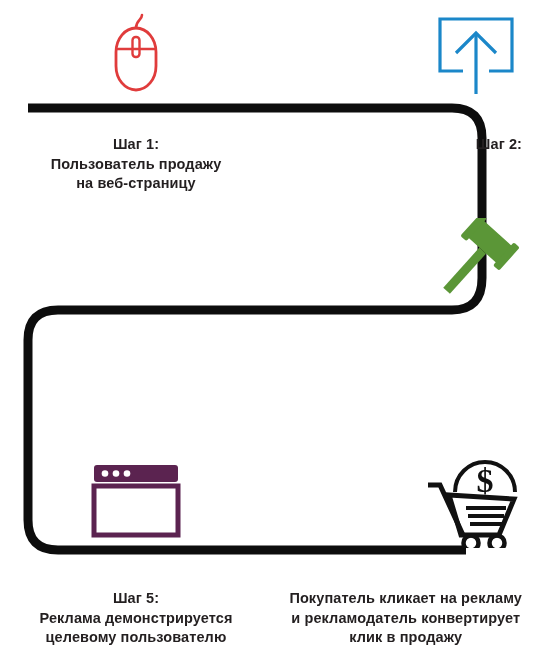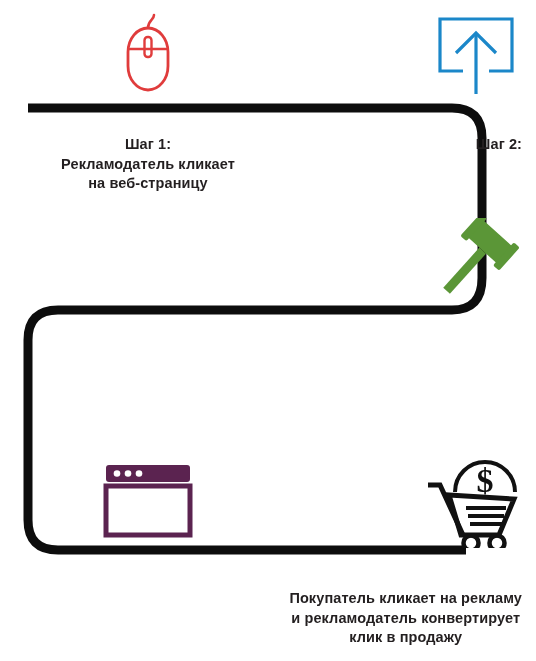--- a/index.html
+++ b/index.html
@@ -51,21 +51,21 @@
     font-size: 14.5px;
     line-height: 1.33;
     letter-spacing: 0.1px;
     white-space: pre-line;
   }
   .caption .title {
     display: block;
   }
 
   
-  .col-left  { left: 23px; }
+  .col-left  { left: 11px; }
   .col-right { left: 272px; align-items: flex-end; }
 
   .row1 { top: 5px; }
   .row2 { top: 212px; }
   .row3 { top: 450px; }
 
   
   .row1 .icon-box { height: 95px; }
   .row1 .caption  { padding-top: 16px; }
   .row2 .icon-box { height: 100px; }
@@ -86,21 +86,21 @@
   <div class="step col-left row1">
     <div class="icon-box">
       <svg width="56" height="82" viewBox="0 0 56 82" aria-hidden="true">
         <path d="M28 16 C28 8 34 8 34 3" fill="none" stroke="#e03c3c" stroke-width="2.6" stroke-linecap="round"></path>
         <rect x="8" y="16" width="40" height="62" rx="20" ry="24" fill="none" stroke="#e03c3c" stroke-width="2.8"></rect>
         <line x1="8" y1="37" x2="48" y2="37" stroke="#e03c3c" stroke-width="2.4"></line>
         <rect x="24.5" y="25" width="7" height="20" rx="3.2" fill="none" stroke="#e03c3c" stroke-width="2.4"></rect>
       </svg>
     </div>
     <div class="caption">
-      <span class="title">Шаг 1:</span><span>Рекламодатель кликает
+      <span class="title">Шаг 1:</span><span>Пользователь продажу
 на веб-страницу</span>
     </div>
   </div>
 
   <div class="step col-right row1">
     <div class="icon-box">
       <svg width="92" height="88" viewBox="0 0 92 88" aria-hidden="true">
         <path d="M33 62 L10 62 L10 10 L82 10 L82 62 L59 62" fill="none" stroke="#1b87c9" stroke-width="3.2" stroke-linejoin="miter"></path>
         <line x1="46" y1="24" x2="46" y2="85" stroke="#1b87c9" stroke-width="3.2"></line>
         <polyline points="26,44 46,24 66,44" fill="none" stroke="#1b87c9" stroke-width="3.2" stroke-linecap="butt" stroke-linejoin="miter"></polyline>
@@ -128,20 +128,24 @@
   <div class="step col-left row3">
     <div class="icon-box">
       <svg width="96" height="80" viewBox="0 0 96 80" aria-hidden="true">
         <rect x="6" y="5" width="84" height="17" rx="3" fill="#5b2350"></rect>
         <circle cx="17" cy="13.5" r="3.3" fill="#ffffff"></circle>
         <circle cx="28" cy="13.5" r="3.3" fill="#ffffff"></circle>
         <circle cx="39" cy="13.5" r="3.3" fill="#ffffff"></circle>
         <rect x="6" y="26" width="84" height="49" fill="none" stroke="#5b2350" stroke-width="5"></rect>
       </svg>
     </div>
+    <div class="caption">
+      <span class="title">Шаг 5:</span><span>Реклама демонстрируется
+целевому пользователю</span>
+    </div>
   </div>
 
   <div class="step col-right row3">
     <div class="icon-box">
       <svg width="106" height="96" viewBox="0 0 106 96" aria-hidden="true">
 
         <path d="M39 40 A30 30 0 0 1 99 40" fill="none" stroke="#111111" stroke-width="4"></path>
         <text x="69" y="40" text-anchor="middle" font-family="Liberation Serif, serif" font-size="34" font-weight="bold" fill="#111111">$</text>
 
         <polyline points="12,33 24,33 47,83" fill="none" stroke="#111111" stroke-width="5" stroke-linejoin="miter"></polyline>

